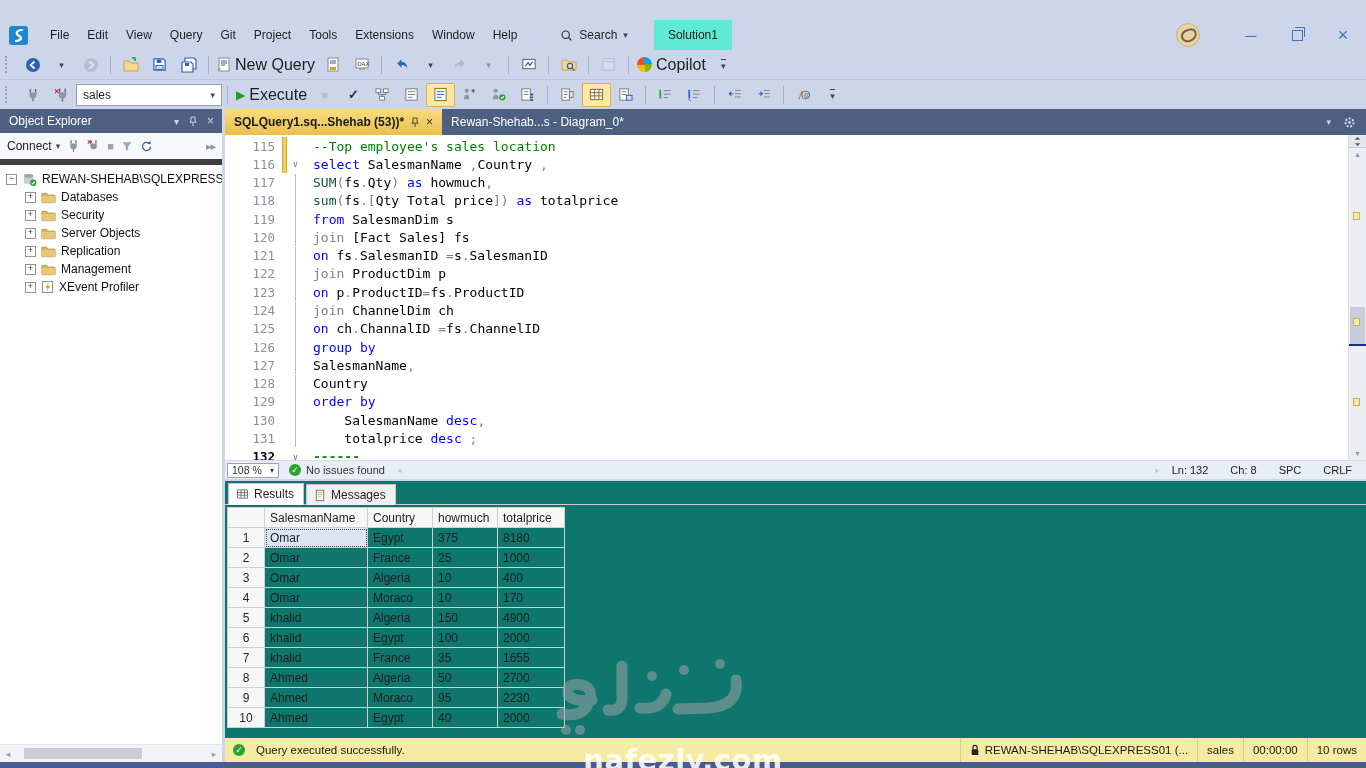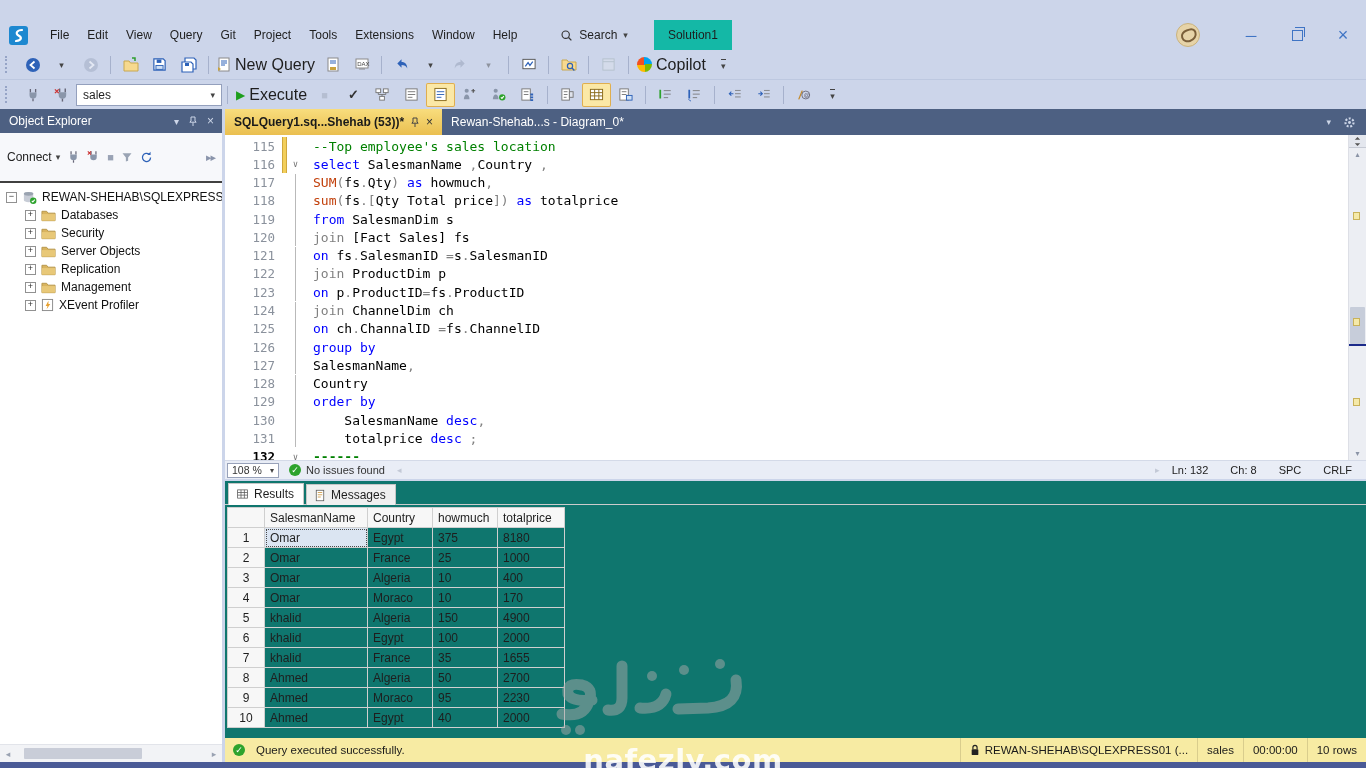--- a/index.html
+++ b/index.html
@@ -7,21 +7,21 @@
   #app{position:relative;width:1366px;height:768px;display:flex;flex-direction:column;margin-top:20px;}
   svg{display:block;}
 
   
   .titlebar{height:30px;display:flex;align-items:center;background:#ccd5ea;padding-left:8px;flex:0 0 auto;}
   .logo{width:21px;height:21px;margin-right:12px;}
   .menubar{display:flex;align-items:center;}
   .menu-item{padding:5px 9px;cursor:default;}
   .search-box{display:flex;align-items:center;gap:6px;margin-left:26px;padding:4px 8px;color:#222;}
   .caret{font-size:9px;color:#444;}
-  .solution-chip{margin-left:18px;padding:12px 14px;background:#14b8a6;height:30px;display:flex;align-items:center;box-sizing:border-box;}
+  .solution-chip{margin-left:18px;padding:12px 14px;background:#5eead4;height:30px;display:flex;align-items:center;box-sizing:border-box;}
   .title-right{margin-left:auto;display:flex;align-items:center;height:30px;}
   .avatar{width:22px;height:22px;border-radius:50%;background:#e6d3a8;border:1px solid #c9b27e;margin-right:28px;position:relative;overflow:hidden;}
   .avatar::after{content:"";position:absolute;left:4px;top:5px;width:12px;height:9px;border:2px solid #7a5f3a;border-radius:50% 40% 60% 50%;transform:rotate(-18deg);}
   .winbtn{width:46px;height:30px;display:flex;align-items:center;justify-content:center;color:#3f74c4;font-size:15px;}
   .restore-glyph{width:9px;height:9px;border:1px solid #3f74c4;position:relative;background:transparent;}
   .restore-glyph::before{content:"";position:absolute;left:2px;top:-4px;width:9px;height:9px;border:1px solid #3f74c4;border-left:none;border-bottom:none;}
 
   
   .toolbar{height:29px;display:flex;align-items:center;background:#ccd5ea;padding-left:3px;flex:0 0 auto;}
   .grip{width:6px;height:17px;border-left:2px dotted #96a4c6;margin:0 5px 0 2px;}
@@ -37,21 +37,21 @@
   .play{color:#1d9e1d;font-size:12px;}
   .stopg{color:#9aa3b5;font-size:11px;}
 
   
   .main{flex:1 1 auto;display:flex;min-height:0;}
 
   
   .oe{width:225px;flex:0 0 225px;display:flex;flex-direction:column;background:#fff;border-right:3px solid #ccd5ea;box-sizing:border-box;}
   .oe-title{height:24px;background:#4d6082;color:#fff;display:flex;align-items:center;padding:0 4px 0 9px;flex:0 0 auto;}
   .oe-title-icons{margin-left:auto;display:flex;align-items:center;gap:9px;color:#cdd6e8;font-size:10px;padding-right:4px;}
-  .oe-toolbar{height:26px;display:flex;align-items:center;gap:7px;padding:11px 7px;background:#f7f8fb;border-bottom:2px solid #404040;flex:0 0 auto;color:#222;}
+  .oe-toolbar{height:26px;display:flex;align-items:center;gap:7px;padding:0 7px;background:#f7f8fb;border-bottom:6px solid #404040;flex:0 0 auto;color:#222;}
   .oe-overflow{margin-left:auto;color:#8a94ab;font-size:11px;letter-spacing:-1px;}
   .oe-tree{flex:1 1 auto;padding-top:5px;overflow:hidden;white-space:nowrap;}
   .tree-row{display:flex;align-items:center;height:18px;gap:5px;padding-left:6px;}
   .tree-row.child{padding-left:25px;}
   .expand{width:9px;height:9px;border:1px solid #919191;background:#fff;font-size:9px;line-height:7px;text-align:center;color:#333;flex:0 0 auto;box-sizing:content-box;}
   .tlabel2{color:#111;}
   .oe-hscroll{height:17px;background:#f2f3f6;border-top:1px solid #e2e4ea;display:flex;align-items:center;flex:0 0 auto;color:#9aa2b2;font-size:9px;}
   .oe-thumb{width:118px;height:11px;background:#c9cdd8;margin-left:8px;border-radius:1px;}
   .oe-hscroll .arr{width:16px;text-align:center;}
   .oe-hscroll .arr.right{margin-left:auto;}
@@ -71,21 +71,21 @@
   .code-line{display:flex;align-items:center;height:18.27px;}
   .code-line span{white-space:pre;}
   .ln{width:50px;text-align:right;padding-right:4px;color:#8a919c;font-size:12.5px;flex:0 0 auto;font-family:"DejaVu Sans Mono",monospace;}
   .ln.cur{color:#000;font-weight:bold;}
   .chbar{width:5px;height:18px;margin-left:3px;flex:0 0 auto;}
   .chbar.changed{background:#f3cf5b;border-left:1px solid #cfa83d;border-right:1px solid #cfa83d;box-sizing:border-box;}
   .foldcol{width:17px;height:18px;position:relative;display:flex;align-items:center;justify-content:center;flex:0 0 auto;}
   .foldcol.guide::before{content:"";position:absolute;left:8px;top:0;bottom:0;width:1px;background:#b9b9b9;}
   .chev{font-size:9px;color:#777;}
   .codetxt{padding-left:9px;}
-  .kw{color:#0000ff;} .fn{color:#c2410c;} .cm{color:#008000;} .gr{color:#808080;} .pl{color:#000;}
+  .kw{color:#0000ff;} .fn{color:#14532d;} .cm{color:#008000;} .gr{color:#808080;} .pl{color:#000;}
   .code-line.cur .cm{font-weight:bold;}
 
   
   .vscroll{width:17px;flex:0 0 17px;background:#eceef3;border-left:1px solid #dddfe6;position:relative;display:flex;flex-direction:column;}
   .vs-split{height:12px;border-bottom:1px solid #c6cad4;display:flex;align-items:center;justify-content:center;color:#555;font-size:8px;background:#e4e7ee;}
   .vs-arrow{height:13px;display:flex;align-items:center;justify-content:center;color:#8b94a6;font-size:8px;}
   .vs-track{flex:1;position:relative;}
   .vs-mark{position:absolute;left:4px;width:7px;height:8px;background:#f5e9a8;border:1px solid #c9b25a;box-sizing:border-box;}
   .vs-thumb{position:absolute;left:1px;right:1px;background:#c7cdda;border-radius:1px;}
   .vs-caretline{position:absolute;left:0;right:0;height:2px;background:#1b2a8a;}

